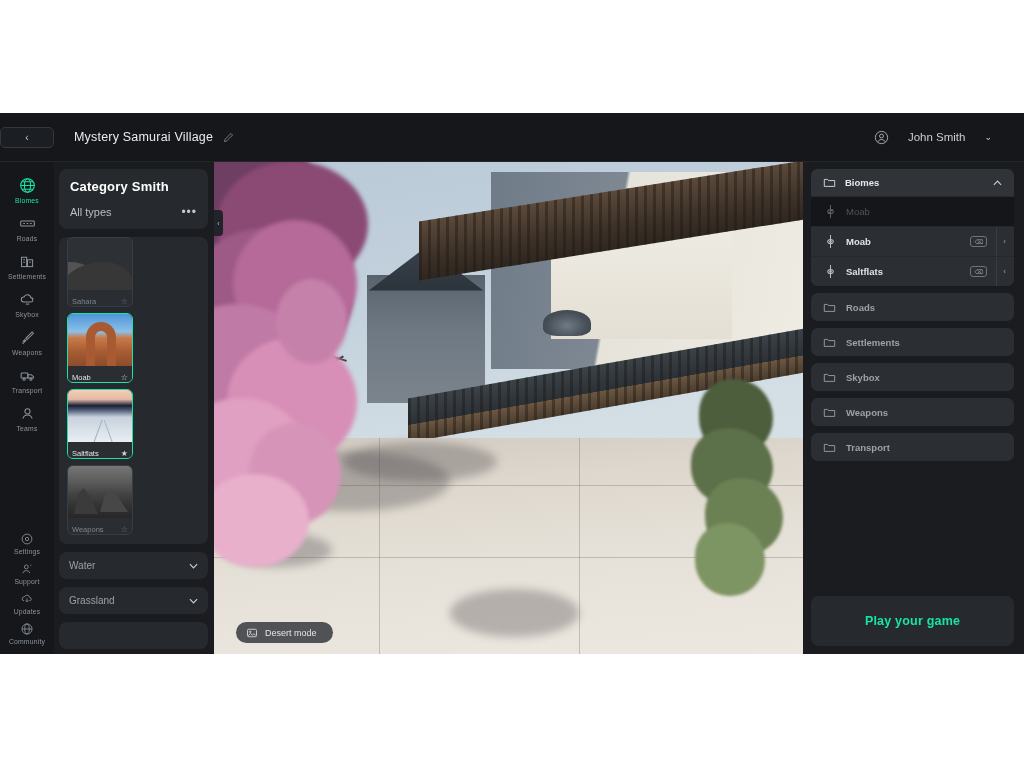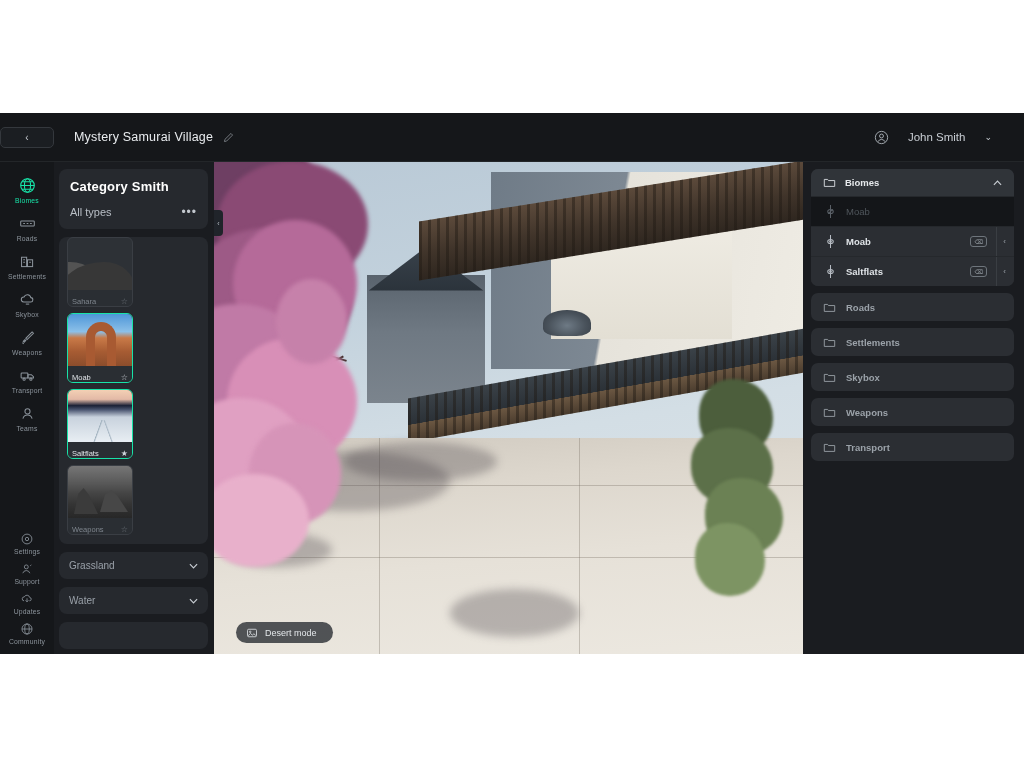--- a/index.html
+++ b/index.html
@@ -595,31 +595,31 @@
             <div class="thumb-foot">
               <span class="thumb-lbl dim">Weapons</span>
               <span class="star dim">☆</span>
             </div>
           </div>
         </div>
       </div>
 
       <div class="grp">
         <div class="grp-head">
-          <span class="grp-name dim">Grassland</span>
+          <span class="grp-name dim">Water</span>
           <span class="chev">
             <svg width="9" height="6" viewBox="0 0 10 6" fill="none" stroke="#c7ccd2" stroke-width="1.3">
                 <path d="M1 1l4 4 4-4"></path>
               </svg>
           </span>
         </div>
       </div>
       <div class="grp">
         <div class="grp-head">
-          <span class="grp-name dim">Water</span>
+          <span class="grp-name dim">Grassland</span>
           <span class="chev">
             <svg width="9" height="6" viewBox="0 0 10 6" fill="none" stroke="#c7ccd2" stroke-width="1.3">
                 <path d="M1 1l4 4 4-4"></path>
               </svg>
           </span>
         </div>
       </div>
       <div class="grp">
         <div class="grp-head">
           
@@ -801,16 +801,19 @@
         <span>
           <svg width="13" height="13" viewBox="0 0 16 16" fill="none" stroke="#9ba2a9" stroke-width="1.1">
               <path d="M1.6 4.2h4l1.2 1.4h7.6v7.2H1.6z"></path>
             </svg>
         </span>
         <span class="lay-item-name">Transport</span>
       </div>
 
       <div class="lay-spacer"></div>
 
+      <div class="play-btn">
+        <span>Play your game</span>
+      </div>
     </div>
 
   </div>
 </div>
 
 </body></html>

